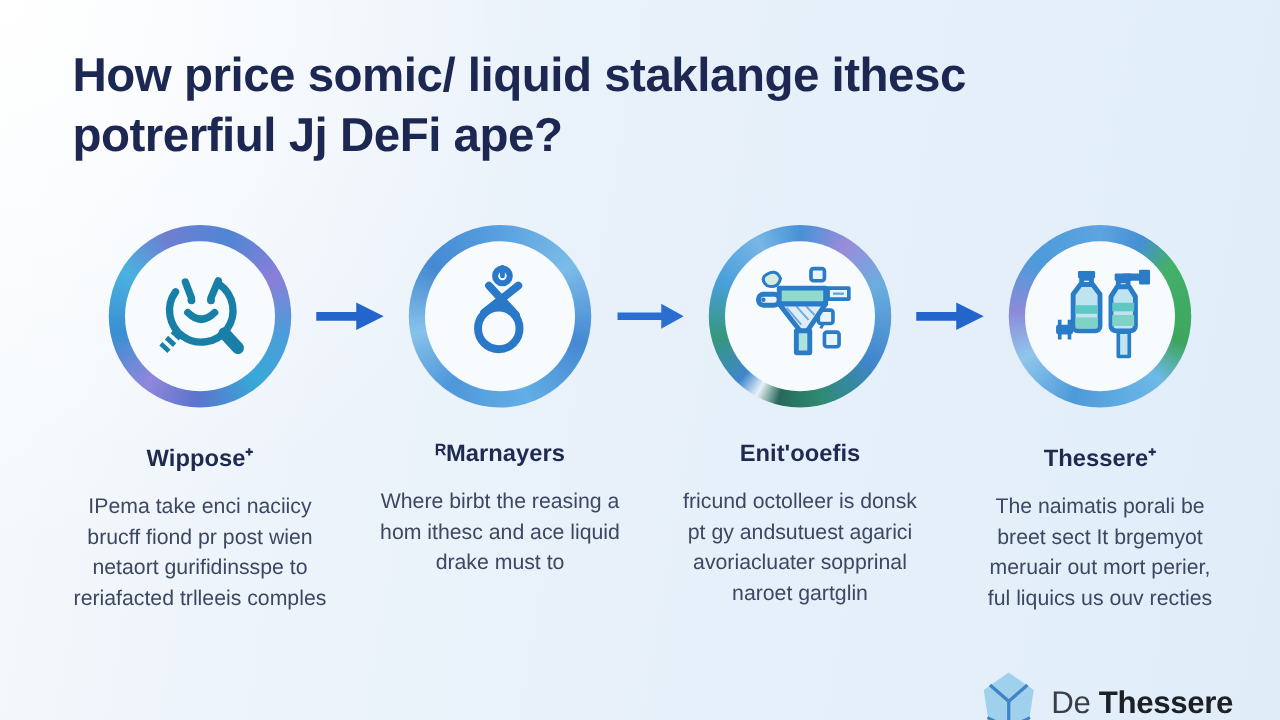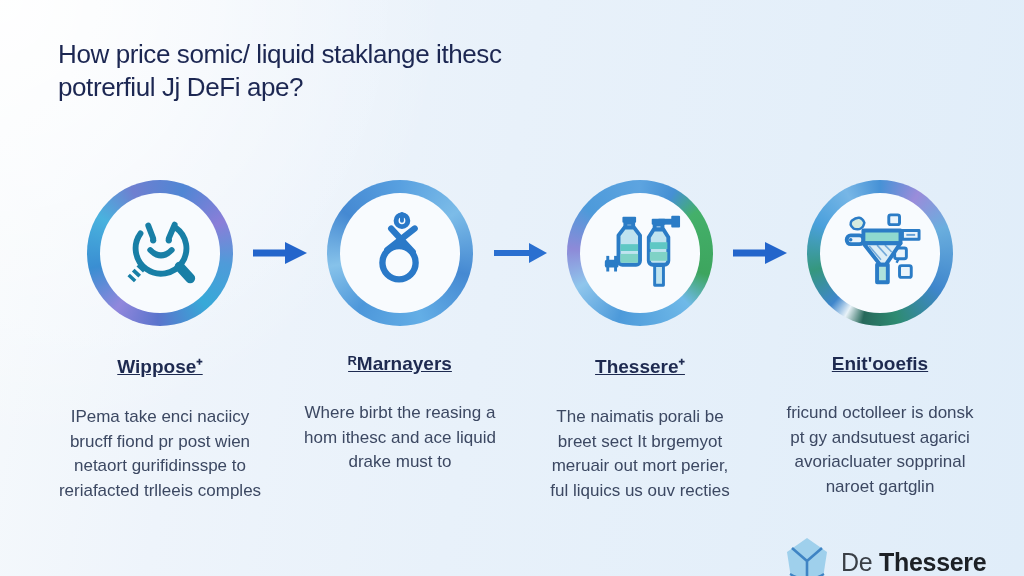--- a/index.html
+++ b/index.html
@@ -10,23 +10,23 @@
     background:
       radial-gradient(circle at 0% 0%, rgba(255,255,255,0.95) 0%, rgba(255,255,255,0) 38%),
       linear-gradient(100deg, #f7fafc 0%, #eef4fb 22%, #e8f1fa 48%, #e0edf9 100%);
   }
 
   .title {
     position: absolute;
     left: 58px;
     top: 38px;
     width: 760px;
-    font-size: 26px;
+    font-size: 38px;
     line-height: 1.26;
-    font-weight: 400;
+    font-weight: 700;
     color: #1c2752;
     letter-spacing: -0.4px;
     white-space: pre-line;
   }
 
   .steps {
     position: absolute;
     left: 40px;
     top: 180px;
     width: 960px;
@@ -58,24 +58,23 @@
     align-items: center;
     justify-content: center;
   }
 
   .step-heading {
     margin-top: 27px;
     font-size: 19px;
     font-weight: 700;
     color: #1e2a50;
     text-align: center;
-    text-decoration: underline;
   }
   .step-body {
-    margin-top: 26px;
+    margin-top: 14px;
     font-size: 17px;
     line-height: 1.45;
     color: #3c4862;
     text-align: center;
     white-space: pre-line;
   }
 
   .arrow {
     position: absolute;
     top: 239px;
@@ -145,20 +144,51 @@
             <circle cx="45" cy="12" r="6" stroke-width="5"></circle>
             <line x1="45" y1="5" x2="45" y2="12" stroke-width="4"></line>
           </svg>
         </span>
       </div>
     </div>
     <div class="step-heading">ᴿMarnayers</div>
     <div class="step-body">Where birbt the reasing a
 hom ithesc and ace liquid
 drake must to</div>
+  </div>
+
+  <div class="step">
+    <div class="ring ring-3">
+      <div class="ring-inner">
+        <span>
+          <svg width="84" height="84" viewBox="0 0 86 86" fill="none" stroke="#2b7cc6" stroke-width="4" stroke-linejoin="round">
+            <path d="M14 12 q9 -7 13 2 q-2 9 -11 6 q-5 -4 -2 -8 z" fill="#d5ecdf" stroke-width="2.5"></path>
+            <rect x="52" y="6" width="11" height="10" rx="2" fill="#eaf4fb" stroke-width="3"></rect>
+            <rect x="66" y="22" width="17" height="9" fill="#eaf4fb" stroke-width="3"></rect>
+            <line x1="70" y1="26.5" x2="79" y2="26.5" stroke-width="2" opacity="0.7"></line>
+            <rect x="58" y="40" width="12" height="11" rx="2" fill="#eaf4fb" stroke-width="3"></rect>
+            <line x1="62" y1="51" x2="60" y2="55" stroke-width="2.5"></line>
+            <rect x="63" y="58" width="12" height="12" rx="2" fill="#eaf4fb" stroke-width="3"></rect>
+            <rect x="9" y="27" width="17" height="9" rx="4" fill="#eaf4fb"></rect>
+            <circle cx="13" cy="31.5" r="1.8" fill="#2b7cc6" stroke="none"></circle>
+            <rect x="26" y="22" width="38" height="13" fill="#8fd9cf"></rect>
+            <path d="M26 35 L64 35 L49 57 L43 57 Z" fill="#ddeef6"></path>
+            <line x1="32" y1="38" x2="44" y2="52" stroke-width="1.6" opacity="0.6"></line>
+            <line x1="40" y1="37" x2="50" y2="48" stroke-width="1.6" opacity="0.6"></line>
+            <line x1="48" y1="37" x2="55" y2="44" stroke-width="1.6" opacity="0.6"></line>
+            <rect x="40" y="57" width="11" height="18" fill="#aee2dc"></rect>
+          </svg>
+        </span>
+      </div>
+    </div>
+    <div class="step-heading">Enit'ooefis</div>
+    <div class="step-body">fricund octolleer is donsk
+pt gy andsutuest agarici
+avoriacluater sopprinal
+naroet gartglin</div>
   </div>
 
   <div class="step">
     <div class="ring ring-4">
       <div class="ring-inner">
         <span>
           <svg width="84" height="84" viewBox="0 0 86 86" fill="none" stroke="#2b7cc6" stroke-width="4" stroke-linejoin="round">
             <line x1="62" y1="13" x2="79" y2="13" stroke-width="6"></line>
             <rect x="75" y="7" width="9" height="12" rx="1" fill="#2b7cc6" stroke="none"></rect>
             <rect x="58" y="58" width="9" height="20" fill="#bfe3ef" stroke-width="3"></rect>
@@ -177,51 +207,20 @@
             <rect x="53" y="44" width="18" height="9" fill="#7fd2c6" stroke="none"></rect>
           </svg>
         </span>
       </div>
     </div>
     <div class="step-heading">Thessere⁺</div>
     <div class="step-body">The naimatis porali be
 breet sect It brgemyot
 meruair out mort perier,
 ful liquics us ouv recties</div>
-  </div>
-
-  <div class="step">
-    <div class="ring ring-3">
-      <div class="ring-inner">
-        <span>
-          <svg width="84" height="84" viewBox="0 0 86 86" fill="none" stroke="#2b7cc6" stroke-width="4" stroke-linejoin="round">
-            <path d="M14 12 q9 -7 13 2 q-2 9 -11 6 q-5 -4 -2 -8 z" fill="#d5ecdf" stroke-width="2.5"></path>
-            <rect x="52" y="6" width="11" height="10" rx="2" fill="#eaf4fb" stroke-width="3"></rect>
-            <rect x="66" y="22" width="17" height="9" fill="#eaf4fb" stroke-width="3"></rect>
-            <line x1="70" y1="26.5" x2="79" y2="26.5" stroke-width="2" opacity="0.7"></line>
-            <rect x="58" y="40" width="12" height="11" rx="2" fill="#eaf4fb" stroke-width="3"></rect>
-            <line x1="62" y1="51" x2="60" y2="55" stroke-width="2.5"></line>
-            <rect x="63" y="58" width="12" height="12" rx="2" fill="#eaf4fb" stroke-width="3"></rect>
-            <rect x="9" y="27" width="17" height="9" rx="4" fill="#eaf4fb"></rect>
-            <circle cx="13" cy="31.5" r="1.8" fill="#2b7cc6" stroke="none"></circle>
-            <rect x="26" y="22" width="38" height="13" fill="#8fd9cf"></rect>
-            <path d="M26 35 L64 35 L49 57 L43 57 Z" fill="#ddeef6"></path>
-            <line x1="32" y1="38" x2="44" y2="52" stroke-width="1.6" opacity="0.6"></line>
-            <line x1="40" y1="37" x2="50" y2="48" stroke-width="1.6" opacity="0.6"></line>
-            <line x1="48" y1="37" x2="55" y2="44" stroke-width="1.6" opacity="0.6"></line>
-            <rect x="40" y="57" width="11" height="18" fill="#aee2dc"></rect>
-          </svg>
-        </span>
-      </div>
-    </div>
-    <div class="step-heading">Enit'ooefis</div>
-    <div class="step-body">fricund octolleer is donsk
-pt gy andsutuest agarici
-avoriacluater sopprinal
-naroet gartglin</div>
   </div>
 
 </div>
 
 <span class="arrow arrow-1">
   <svg width="58" height="28" viewBox="0 0 58 28">
     <line x1="2" y1="14" x2="38" y2="14" stroke="#2365cb" stroke-width="7"></line>
     <path d="M34 3 L56 14 L34 25 Z" fill="#2365cb"></path>
   </svg>
 </span>

